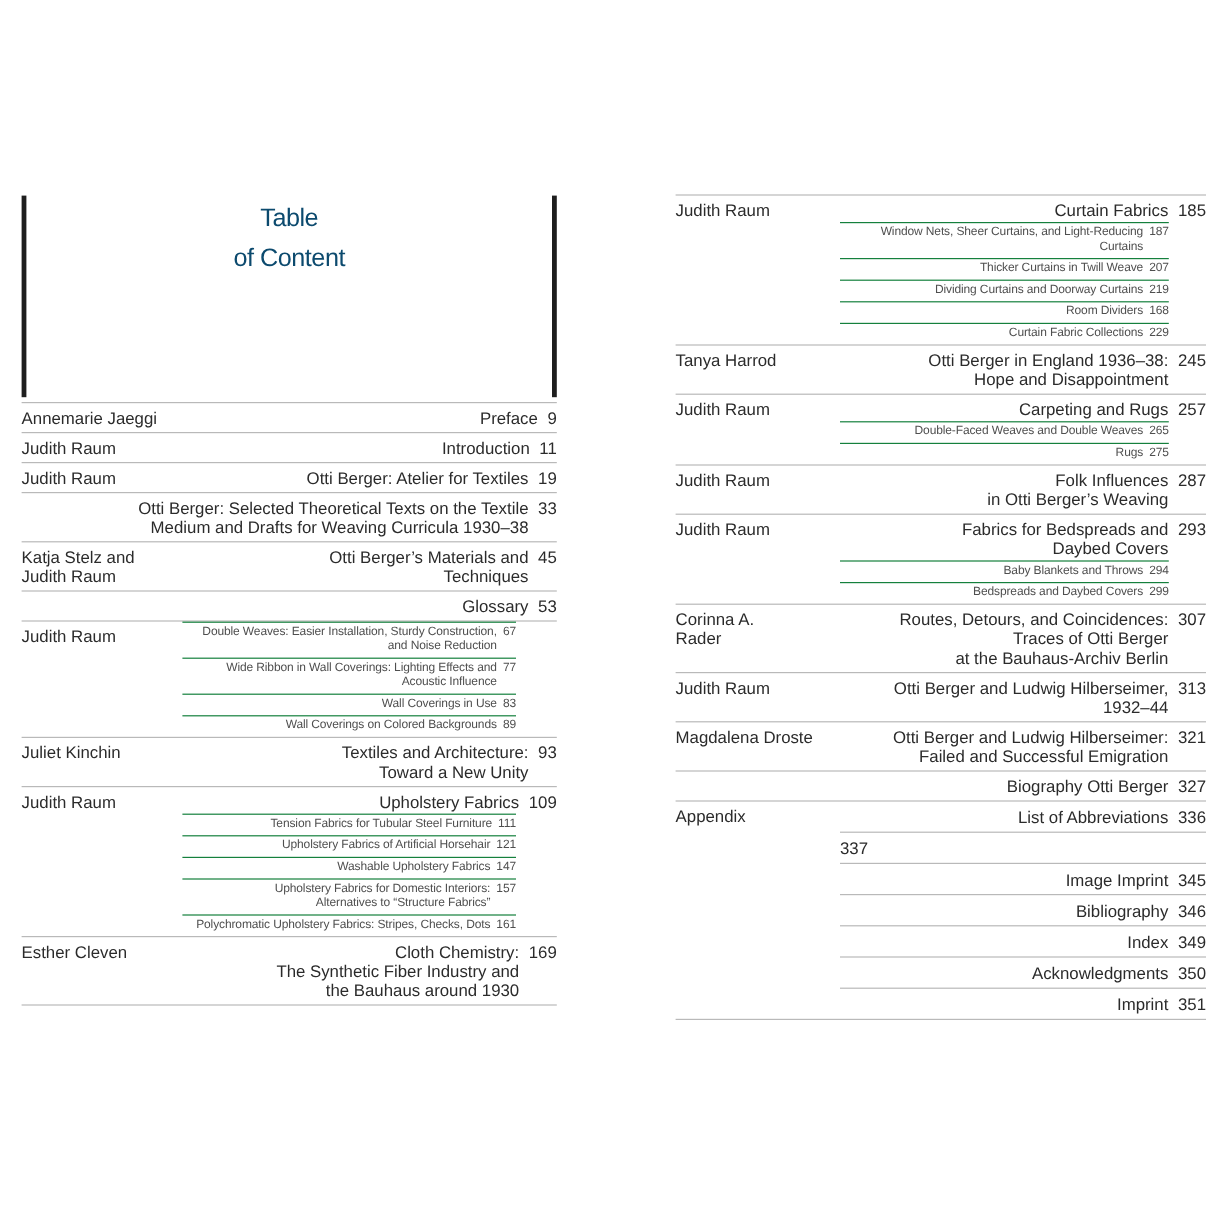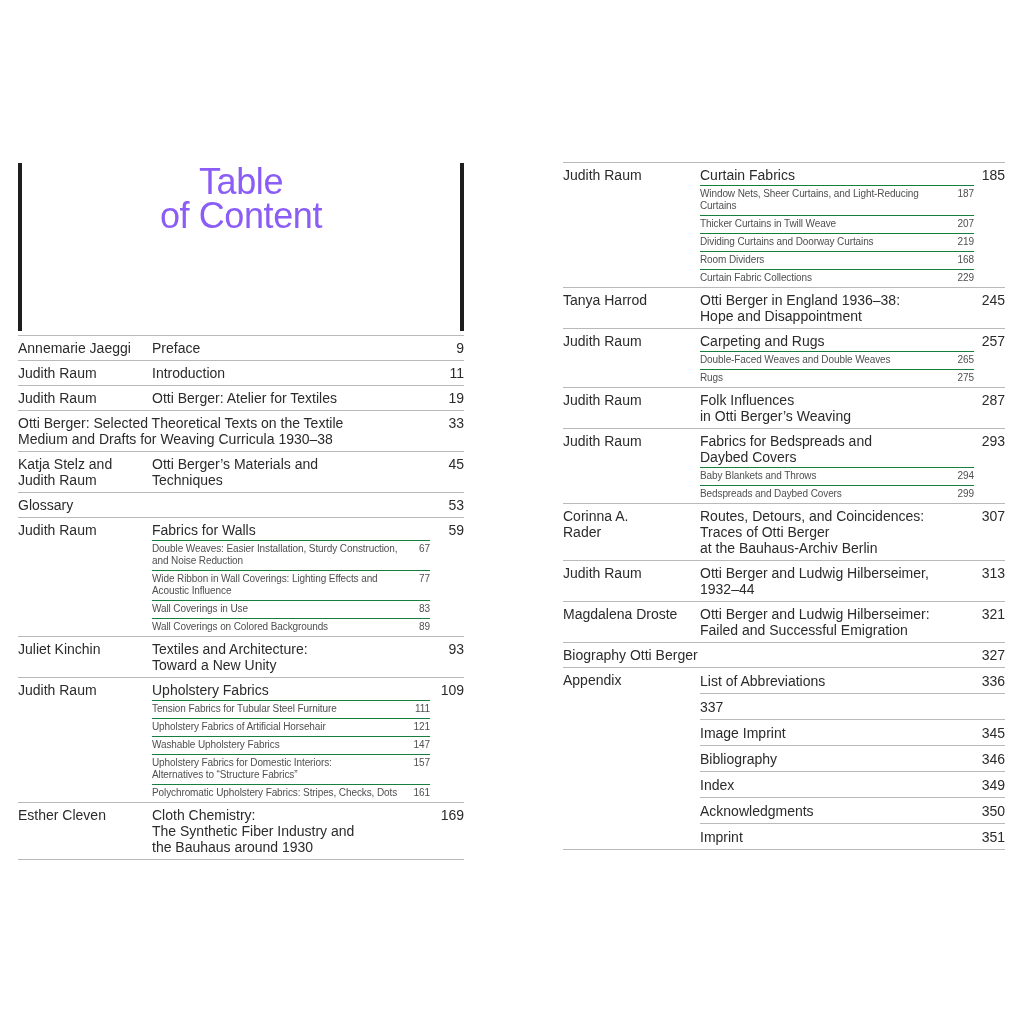--- a/index.html
+++ b/index.html
@@ -14,30 +14,30 @@
   .col-l { left:18px;  top:163px; width:446px; }
   .col-r { left:563px; top:162px; width:442px; }
 
   
   .title-block {
     height:168px; margin-bottom:4px;
     border-left:4px solid #1e1e1e; border-right:4px solid #1e1e1e;
     text-align:center;
   }
   .title-block .big-title {
-    font-size:36px; line-height:34px; font-weight:400;
-    letter-spacing:-0.4px; color:#8b5cf6;
+    font-size:21px; line-height:34px; font-weight:400;
+    letter-spacing:-0.4px; color:#0c4a6e;
     white-space:pre-line; padding-top:2px;
   }
 
   
   .entry { border-top:1px solid #b9b9b9; display:flex; align-items:flex-start; }
   .author { width:134px; flex:none; padding:4px 6px 4px 0; white-space:pre-line; }
   .col-r .author { width:137px; }
-  .content { flex:1; min-width:0; }
+  .content { flex:1; min-width:0;text-align:right; }
   .main-line { display:flex; align-items:flex-start; padding:4px 0; }
   .content.has-subs > .main-line { padding-bottom:2px; }
   .m-title { flex:1; min-width:0; white-space:pre-line; padding-right:8px; }
   .m-page { white-space:nowrap; }
 
   
   .subs { width:278px; color:#4f4f4f; font-size:10px; line-height:12px; letter-spacing:-0.1px; }
   .col-r .subs { width:274px; }
   .sub { display:flex; align-items:flex-start; border-top:1px solid #15803d; padding:2px 0 3px; }
   .s-title { flex:1; min-width:0; white-space:pre-line; padding-right:5px; }
@@ -117,24 +117,20 @@
         <div class="main-line">
       <span class="m-title">Glossary</span>
       <span class="m-page">53</span>
     </div>
       </div>
   </div>
 
   <div class="entry">
     <div class="author">Judith Raum</div>
     <div class="content has-subs">
-      <div class="main-line">
-        <span class="m-title">Fabrics for Walls</span>
-        <span class="m-page">59</span>
-      </div>
       <div class="subs">
         <div class="sub">
           <span class="s-title">Double Weaves: Easier Installation, Sturdy Construction,
 and Noise Reduction</span>
           <span class="s-page">67</span>
           </div>
         <div class="sub">
           <span class="s-title">Wide Ribbon in Wall Coverings: Lighting Effects and
 Acoustic Influence</span>
           <span class="s-page">77</span>

